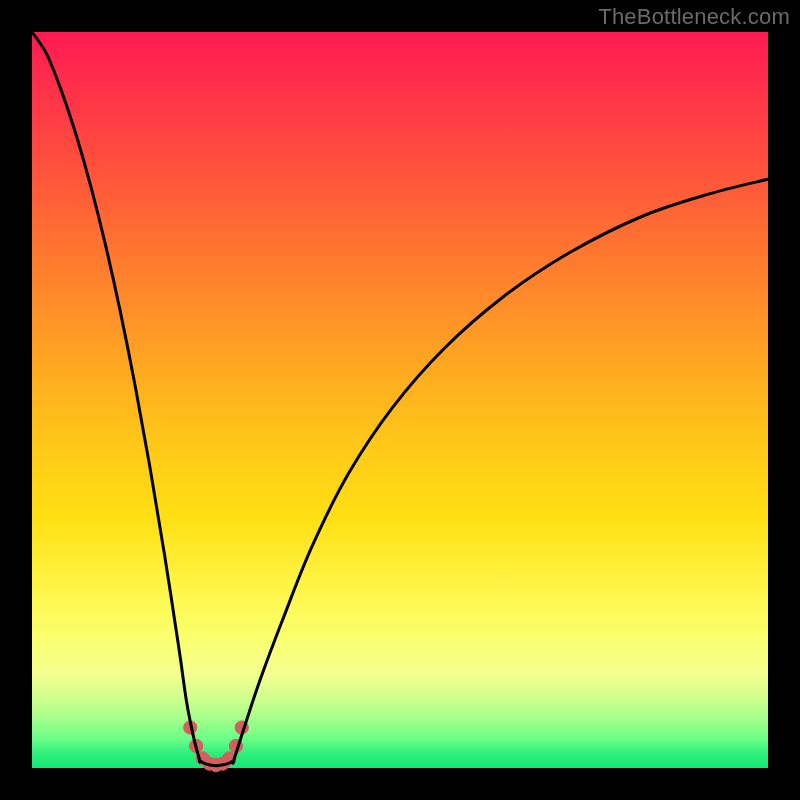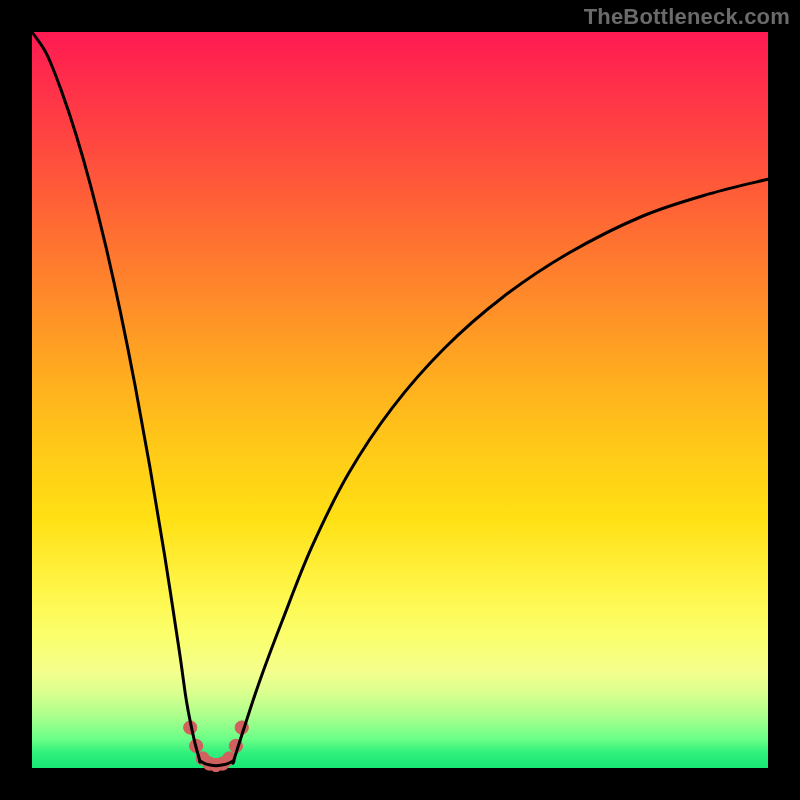--- a/index.html
+++ b/index.html
@@ -44,21 +44,21 @@
       #2fef7c 98%,
       #16e876 100%
     );
   }
   .watermark {
     position: absolute;
     top: 4px;
     right: 10px;
     color: #6a6a6a;
     font-size: 22px;
-    font-weight: 700;
+    font-weight: 400;
     letter-spacing: 0.2px;
     user-select: none;
   }
   svg.curves {
     position: absolute;
     left: 0;
     top: 0;
     width: 736px;
     height: 736px;
     overflow: visible;

